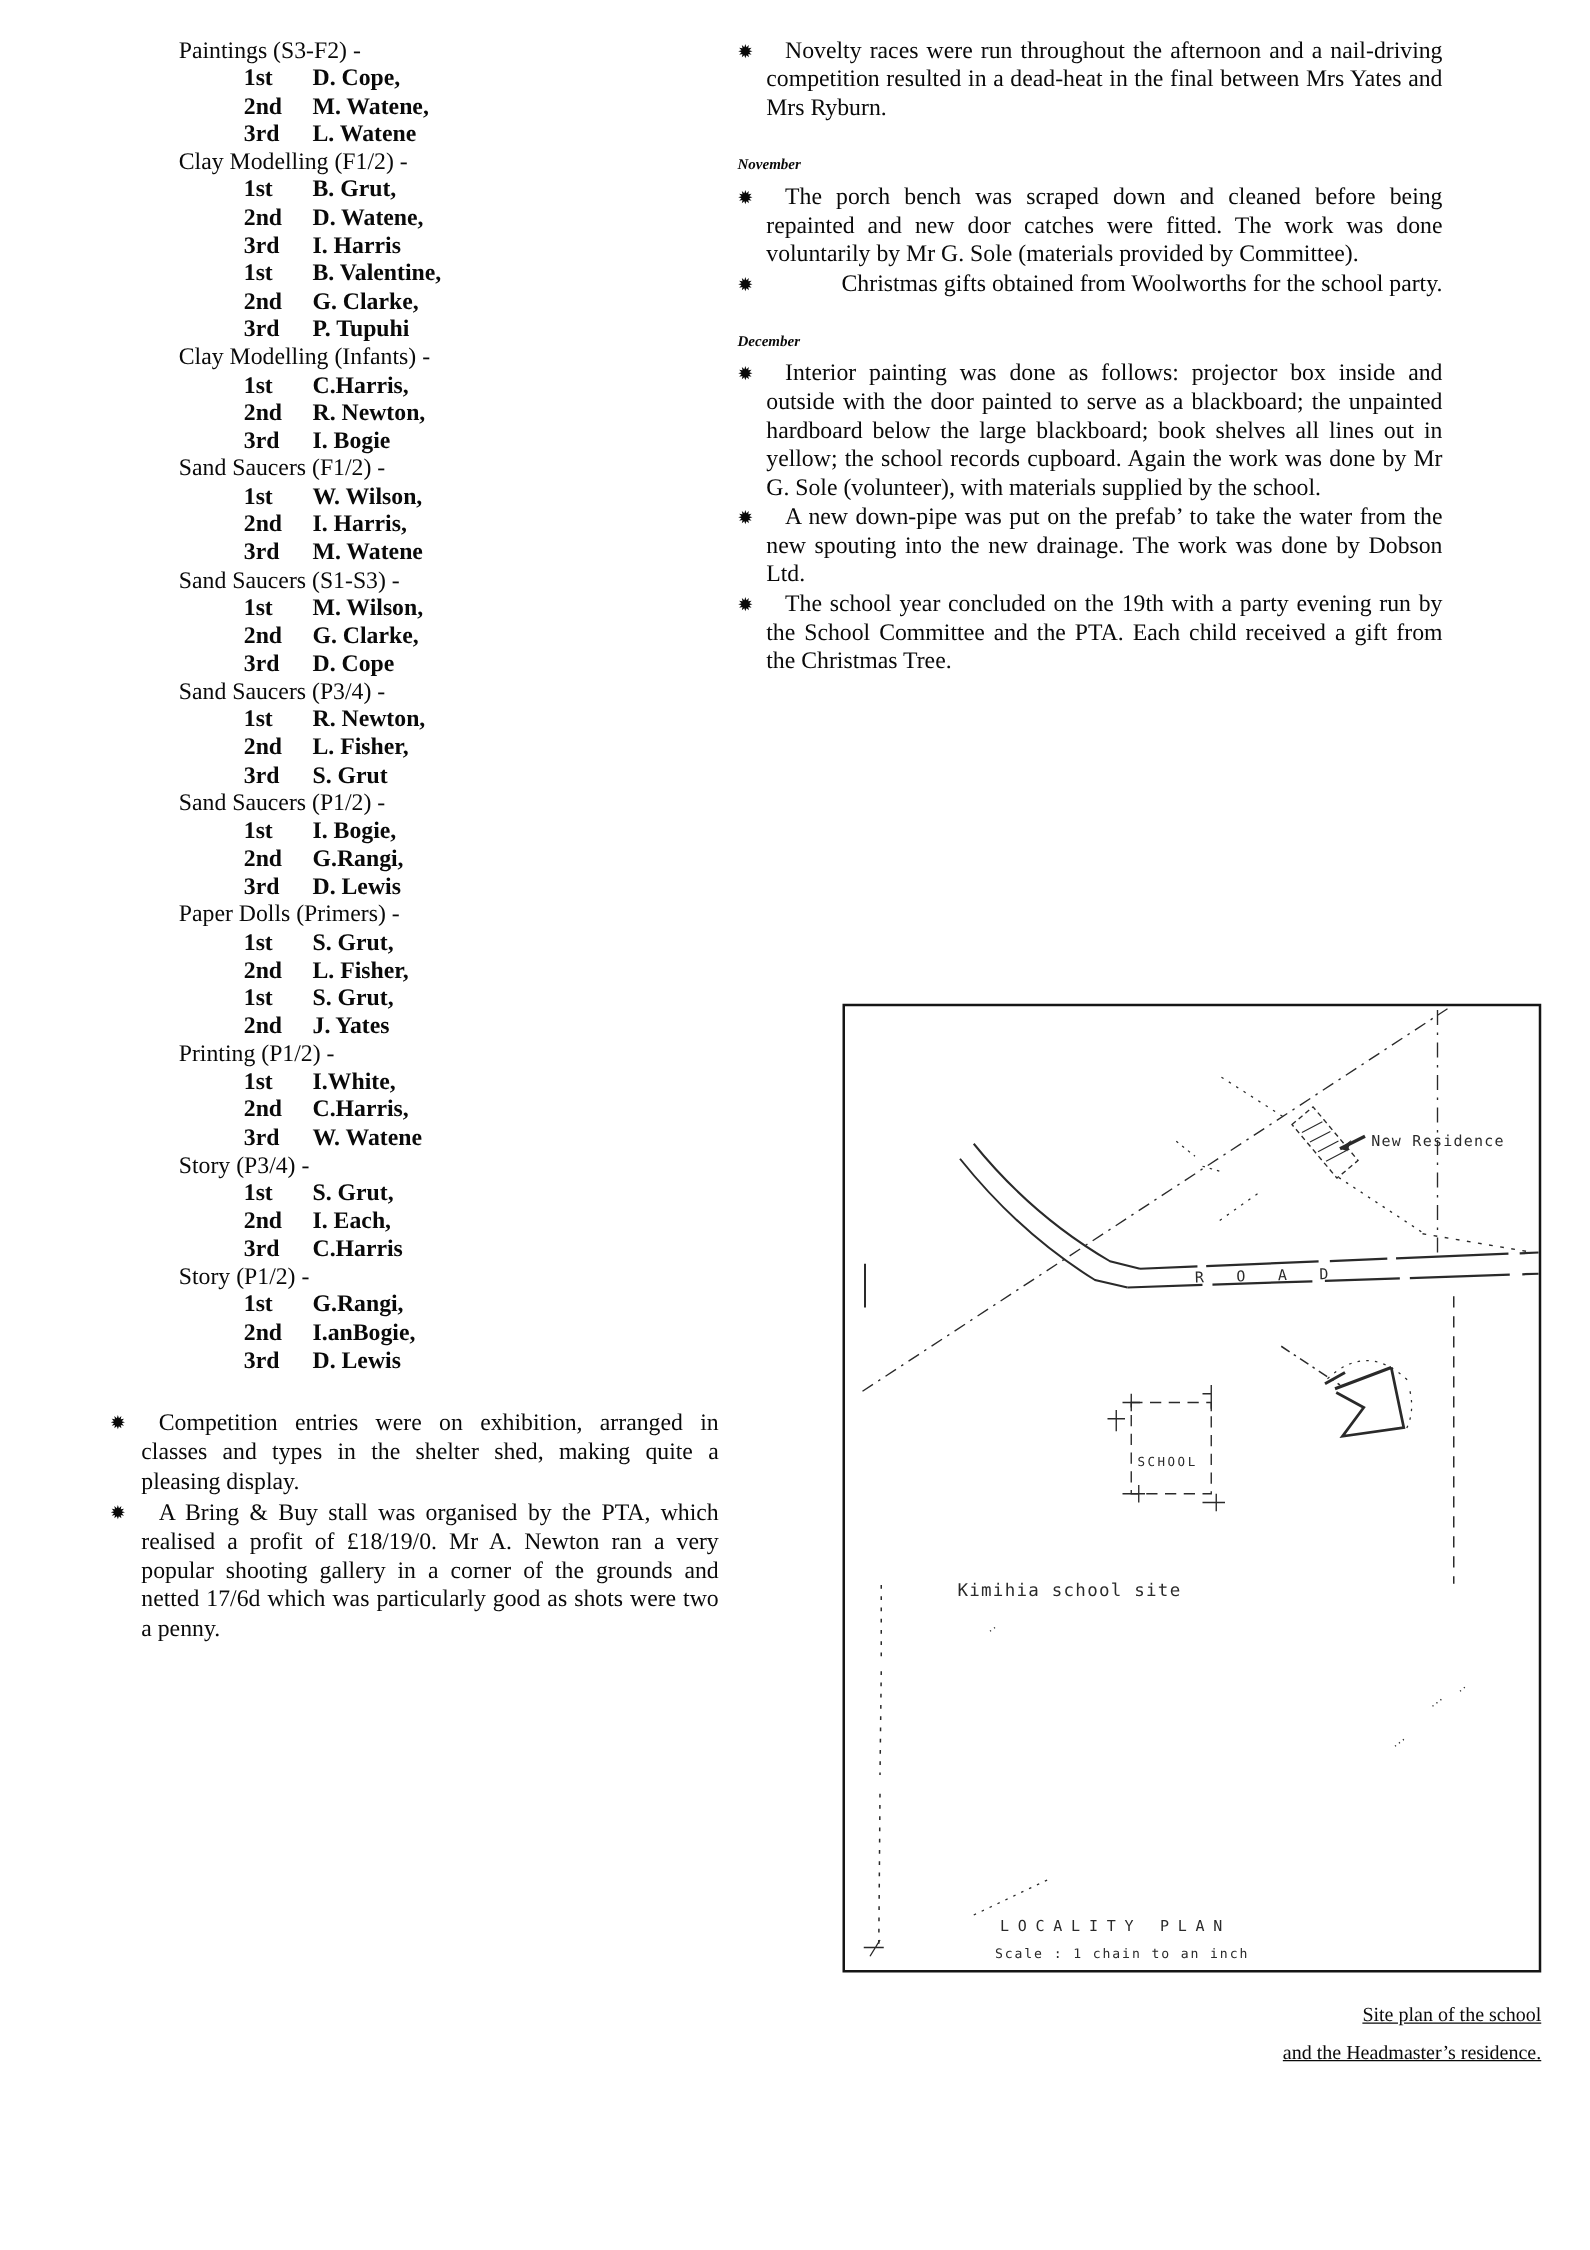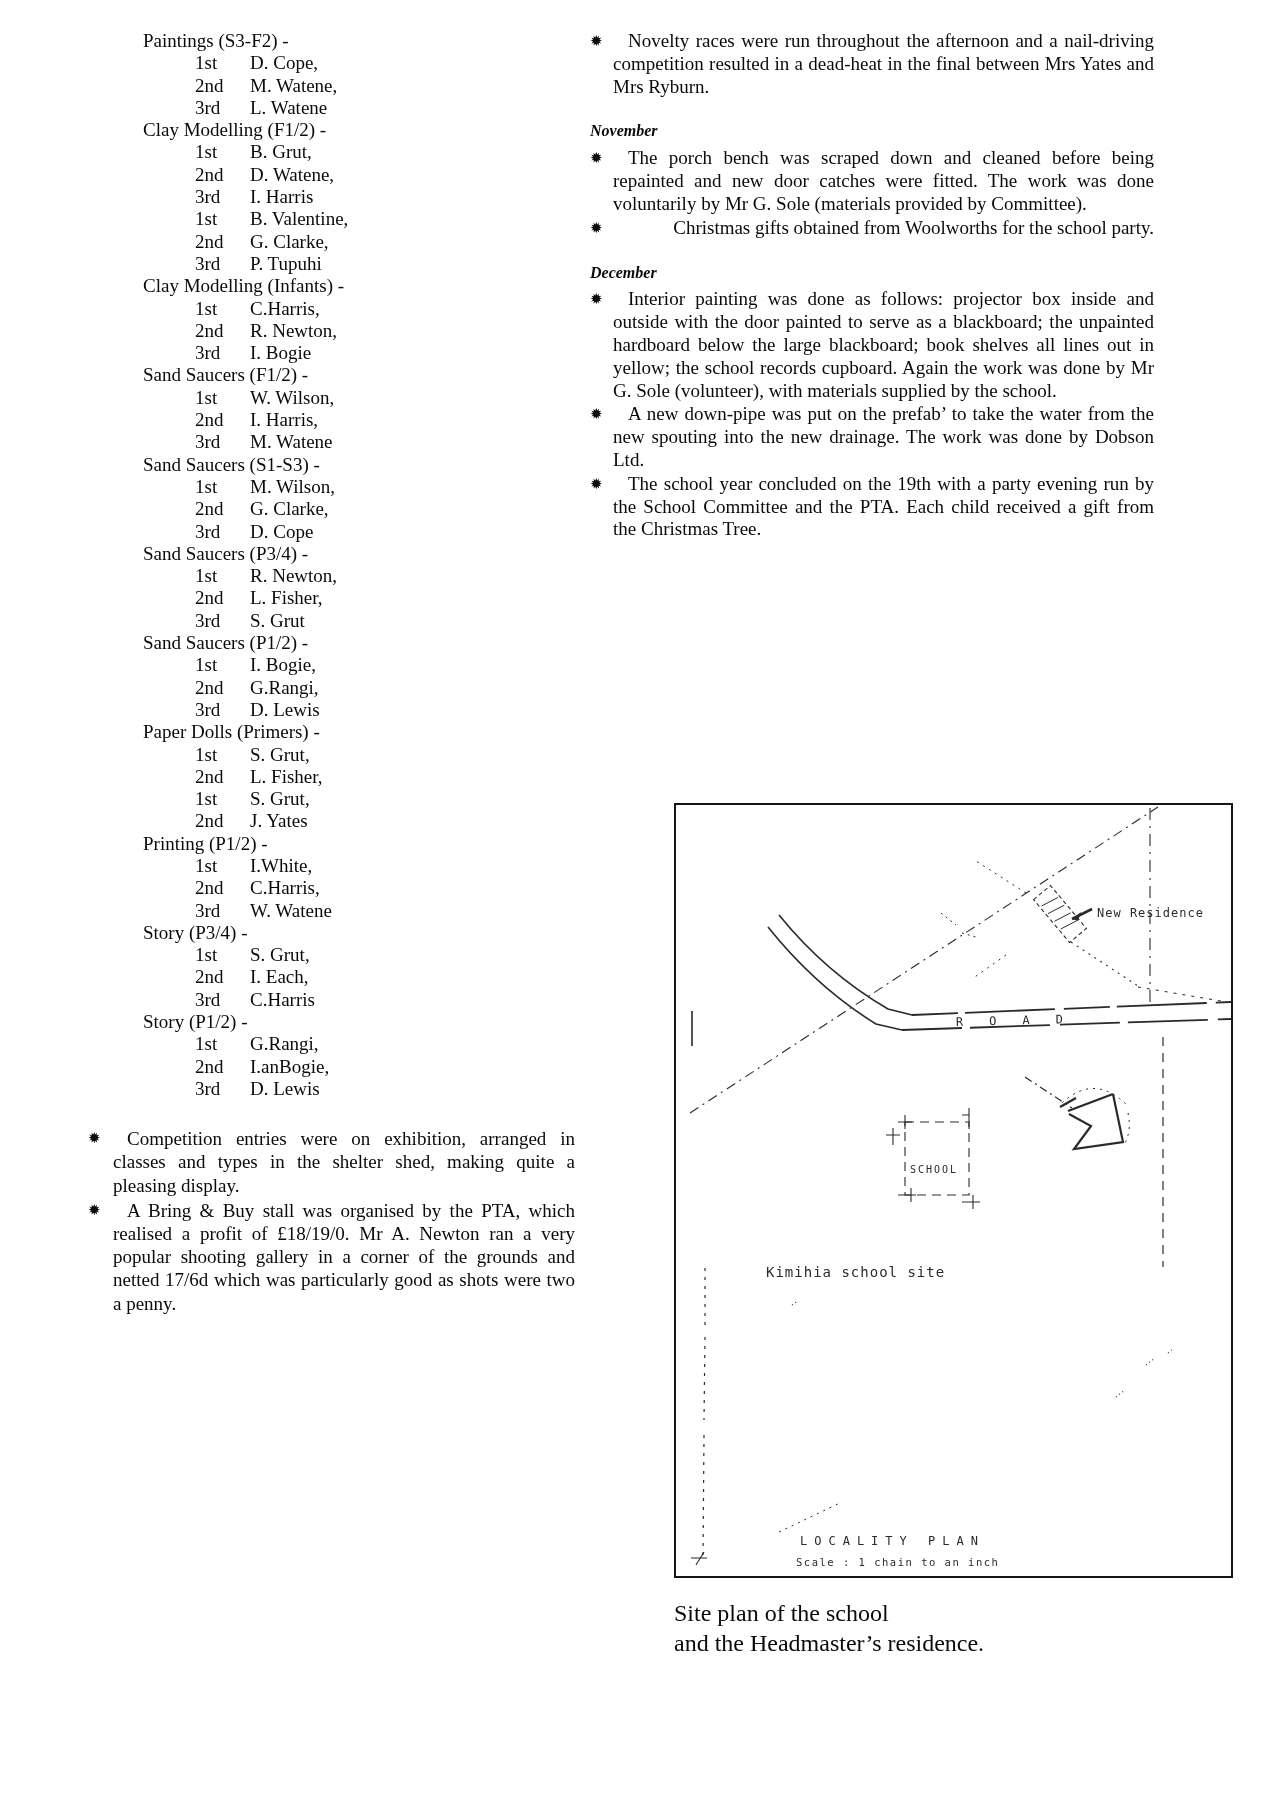--- a/index.html
+++ b/index.html
@@ -11,48 +11,48 @@
     color:#0a0a0a;
     font-family:"Liberation Serif", serif;
     overflow:hidden;
     padding-left:36px;
   }
 
   
   .col-left { position:absolute; left:88px; top:30px; width:492px; }
   .results { padding-left:55px; font-size:19px; line-height:22.3px; }
   .cat-title { white-space:nowrap; }
-  .place-row { padding-left:52px; white-space:nowrap; }
+  .place-row { padding-left:52px; white-space:nowrap;font-weight:bold; }
   .pos { display:inline-block; width:55px; }
   .left-bullets { margin-top:27px; }
   .bullet-para { display:flex; align-items:flex-start; font-size:19px; line-height:23.2px; margin-bottom:2px; }
   .bullet-para .bullet-icon { width:25px; flex:none; font-family:"DejaVu Sans", sans-serif; font-size:15px; line-height:23px; }
   .bullet-para .bullet-text { width:462px; text-align:justify; text-indent:14px; }
 
   
   .col-right { position:absolute; left:590px; top:30px; width:670px; font-size:19px; line-height:22.8px; }
   .rc-bullet { display:flex; align-items:flex-start; margin-bottom:1px; }
   .rc-bullet .bullet-icon { width:23px; flex:none; font-family:"DejaVu Sans", sans-serif; font-size:15px; line-height:23px; }
   .rc-bullet .bullet-text { width:541px; text-align:justify; text-indent:15px; }
   .rc-bullet.ragged .bullet-text { text-align:right; text-indent:4px; }
-  .section-heading { font-weight:bold; font-style:italic; font-size:16px; margin-top:22px; margin-bottom:4px; }
+  .section-heading { font-weight:bold; font-style:italic; font-size:12px; margin-top:22px; margin-bottom:4px; }
 
   
   .figure-box {
     position:absolute; left:674px; top:803px;
     width:559px; height:775px;
     border:2px solid #151515; box-sizing:border-box;
     background:#fff;
   }
   .figure-box svg { display:block; width:100%; height:100%; }
   .plan-stroke { stroke:#2a2a2a; fill:none; }
   .plan-text { font-family:"DejaVu Sans Mono", monospace; fill:#2a2a2a; }
   .figure-caption {
     position:absolute; left:674px; top:1598px; width:559px;
-    text-align:left; font-size:24px; line-height:30px;
+    text-align:right; font-size:16px; line-height:30px;text-decoration:underline;
   }
 </style>
 </head>
 <body>
 
 <div class="page">
 
   <div class="col-left">
     <div class="results">
         <div>

